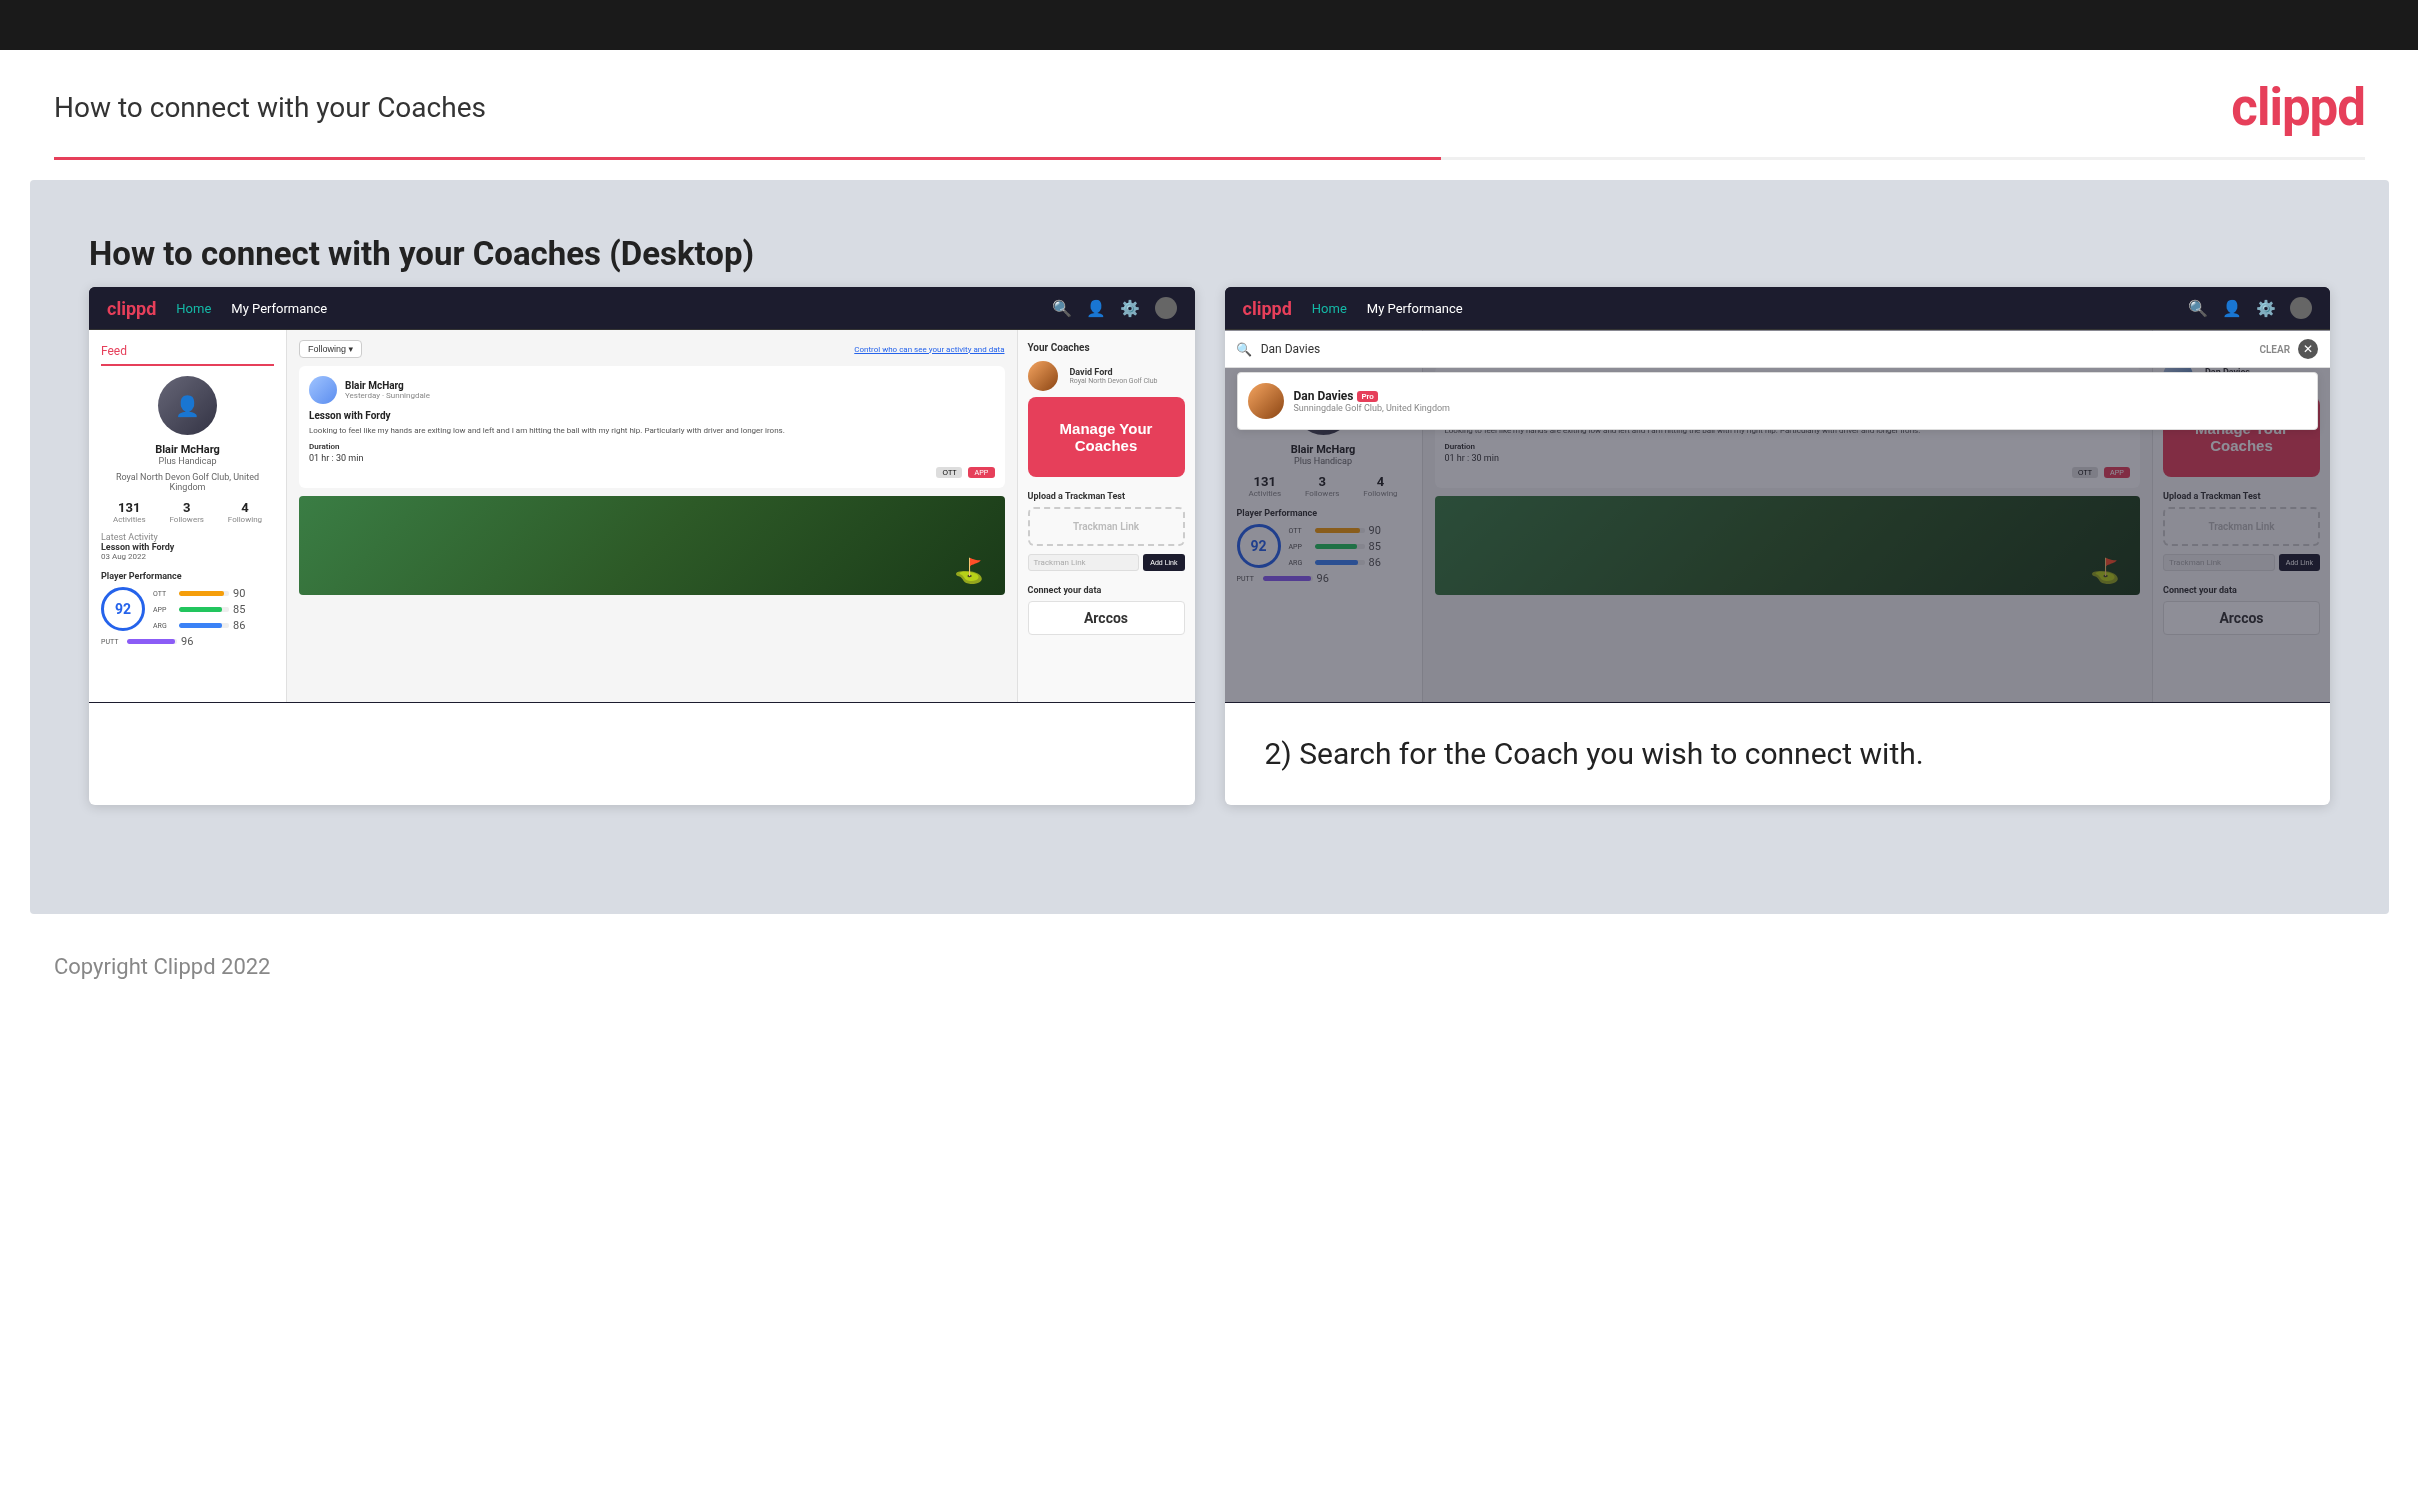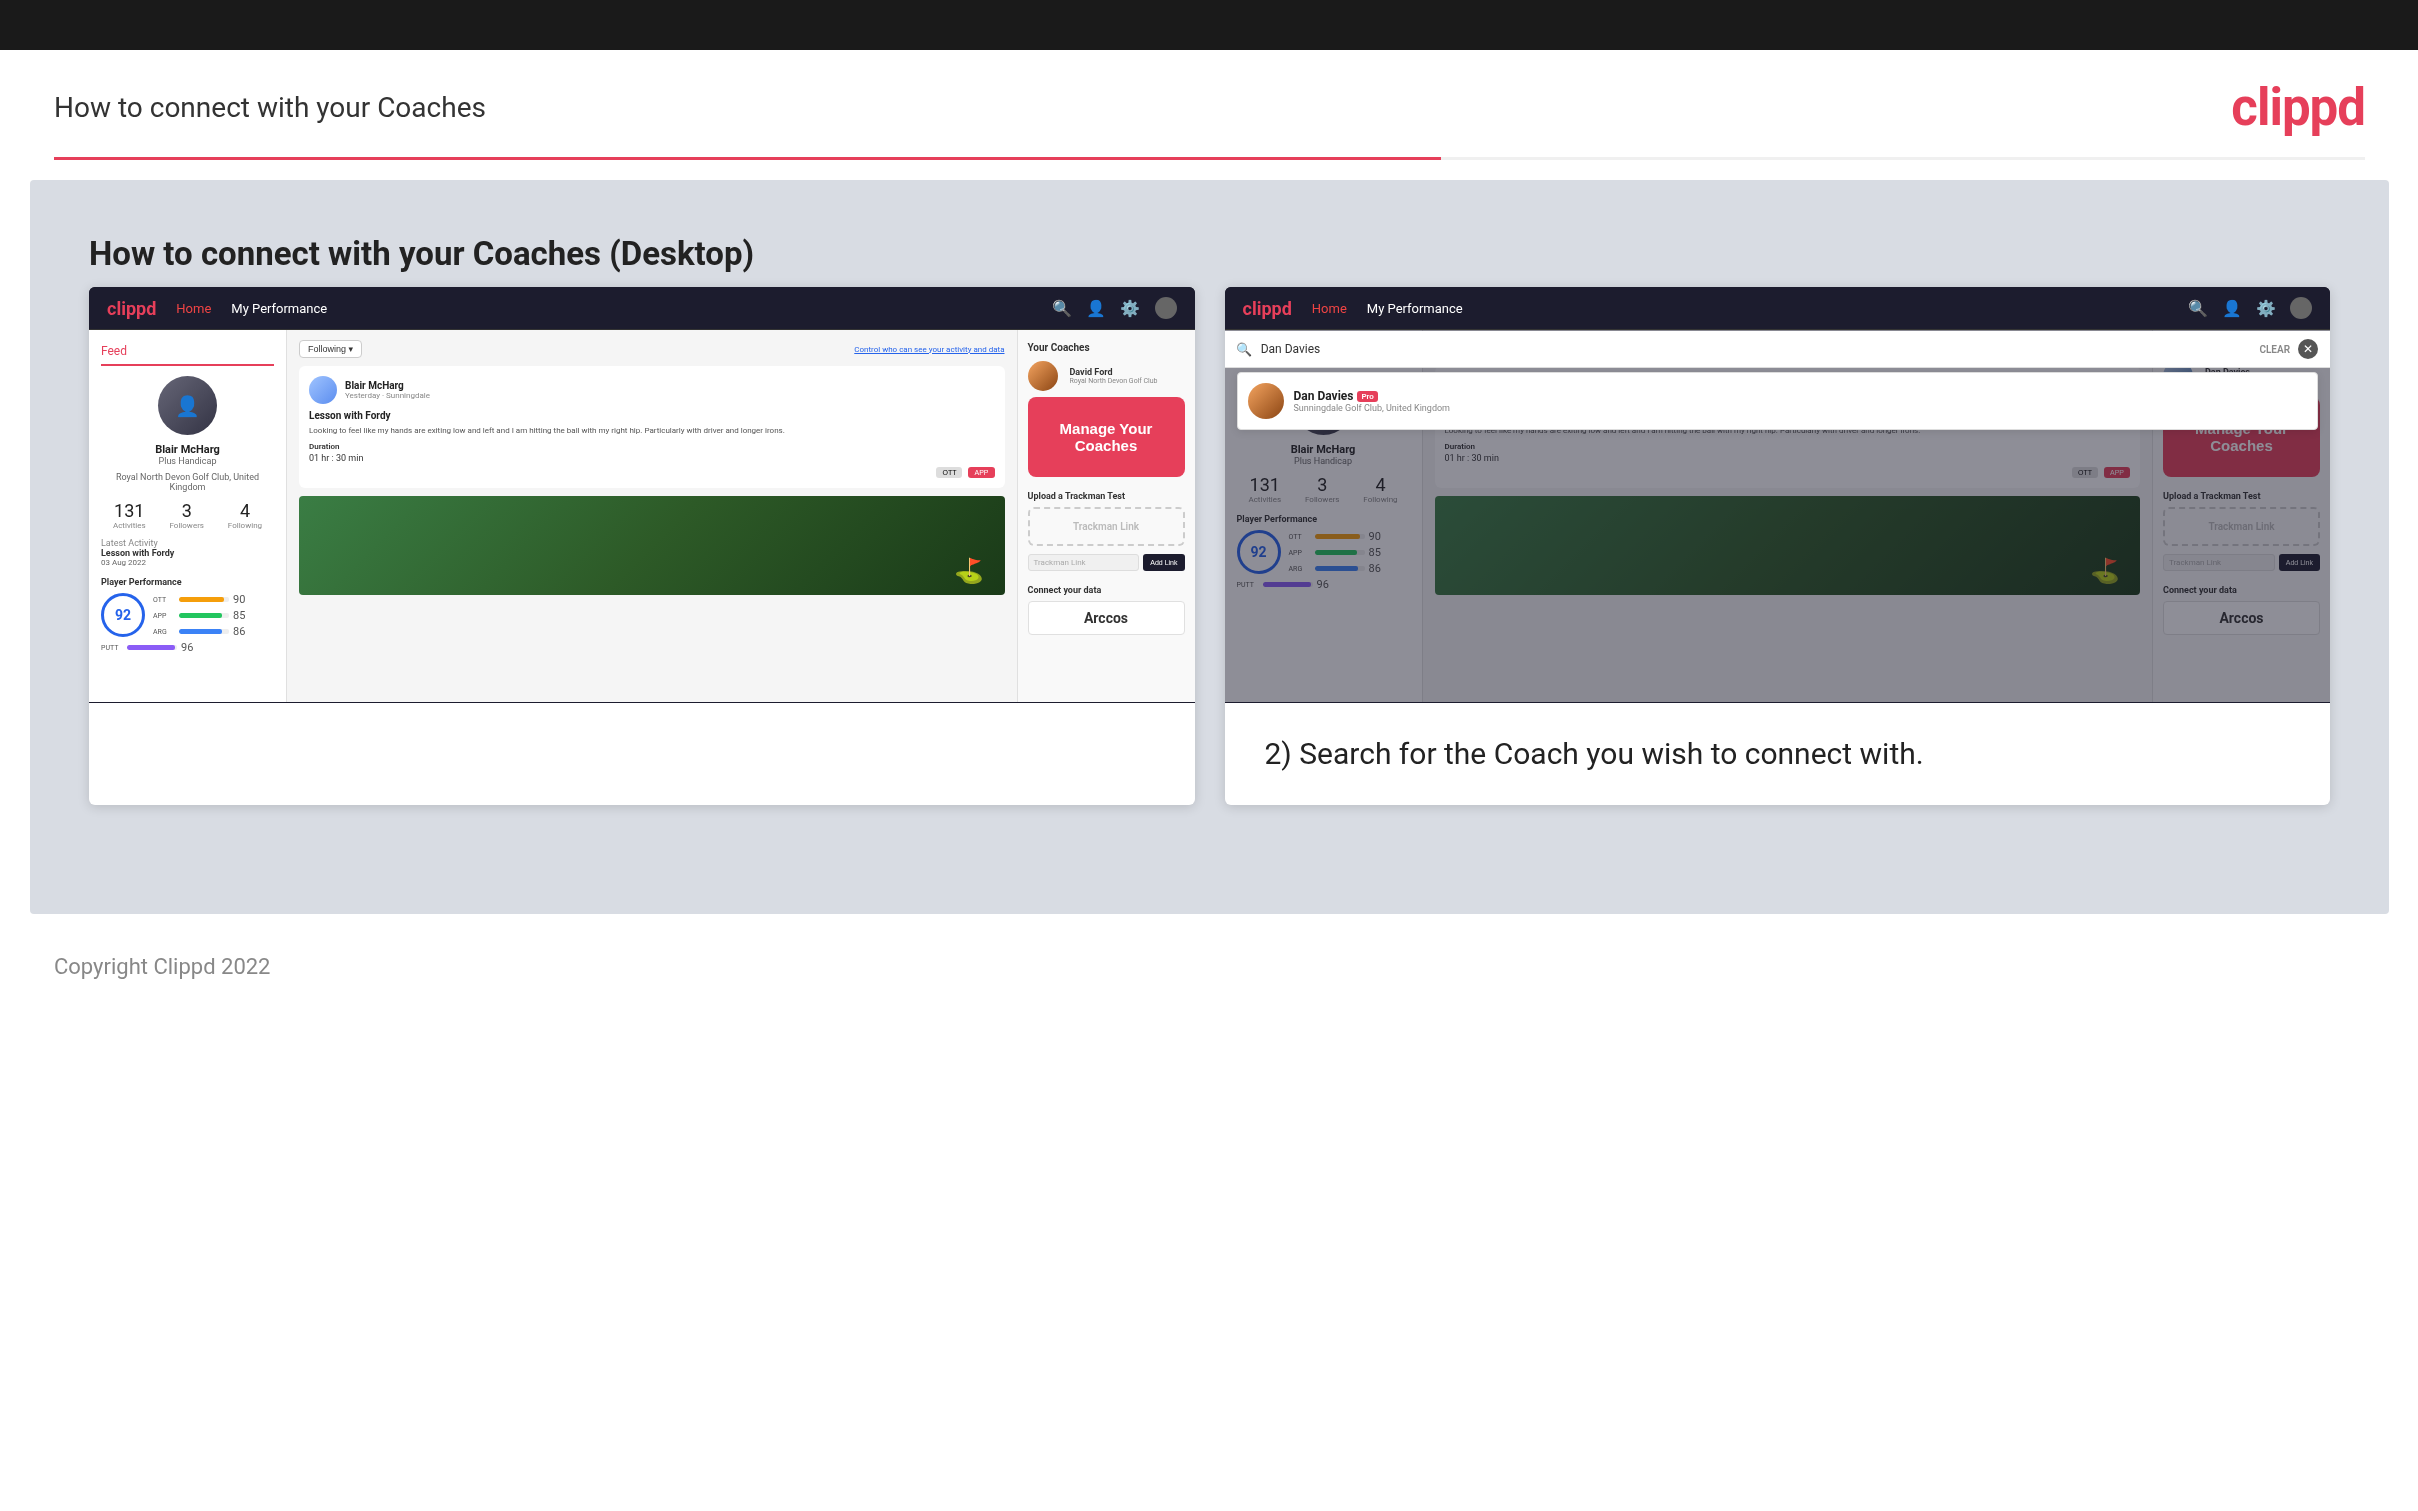--- a/index.html
+++ b/index.html
@@ -96,21 +96,21 @@
       padding: 10px 18px;
       gap: 20px;
       border-bottom: 1px solid #333;
     }
     .mock-logo-sm {
       color: #e63f5a;
       font-weight: 700;
       font-size: 18px;
     }
     .mock-nav-link {
-      color: #ef4444;
+      color: #14b8a6;
       font-size: 13px;
     }
     .mock-nav-link.active {
       color: #fff;
     }
     .mock-nav-icons {
       margin-left: auto;
       display: flex;
       gap: 14px;
       align-items: center;
@@ -164,22 +164,22 @@
     }
     .mock-stats {
       display: flex;
       justify-content: space-around;
       margin: 8px 0;
     }
     .mock-stat {
       text-align: center;
     }
     .mock-stat-num {
-      font-size: 18px;
-      font-weight: 400;
+      font-size: 13px;
+      font-weight: 700;
       color: #222;
     }
     .mock-stat-label {
       font-size: 8px;
       color: #888;
     }
     .mock-latest {
       font-size: 9px;
       color: #888;
       margin-top: 8px;

